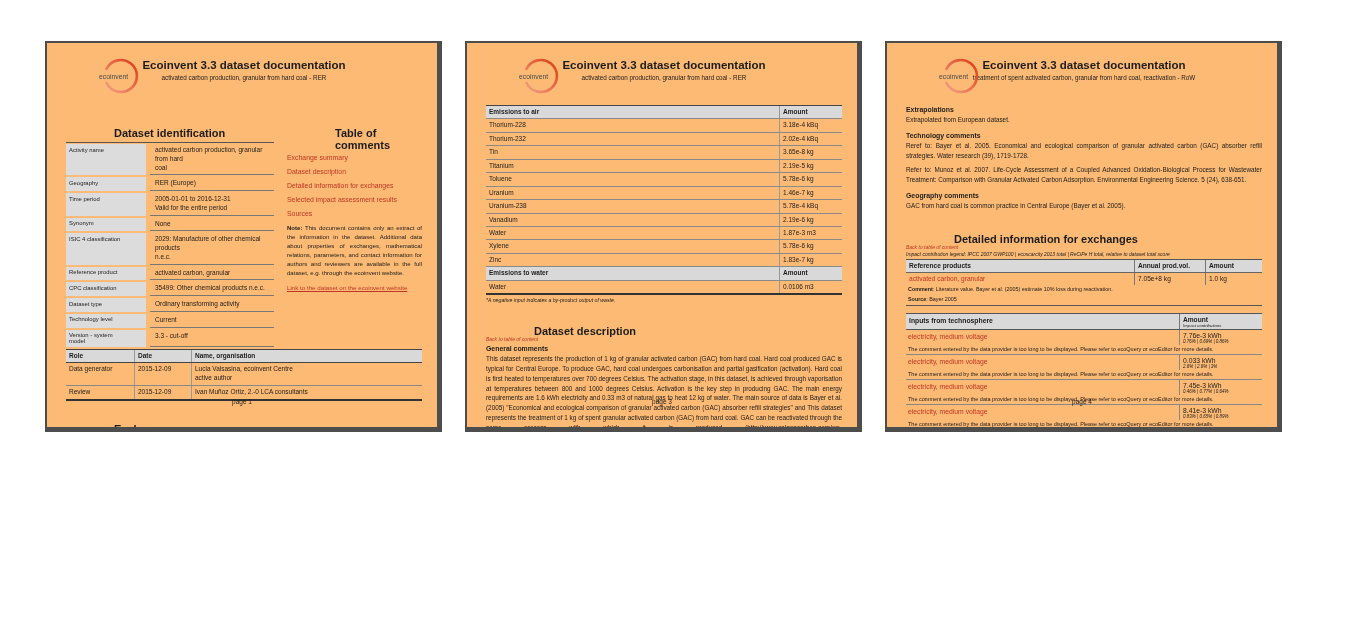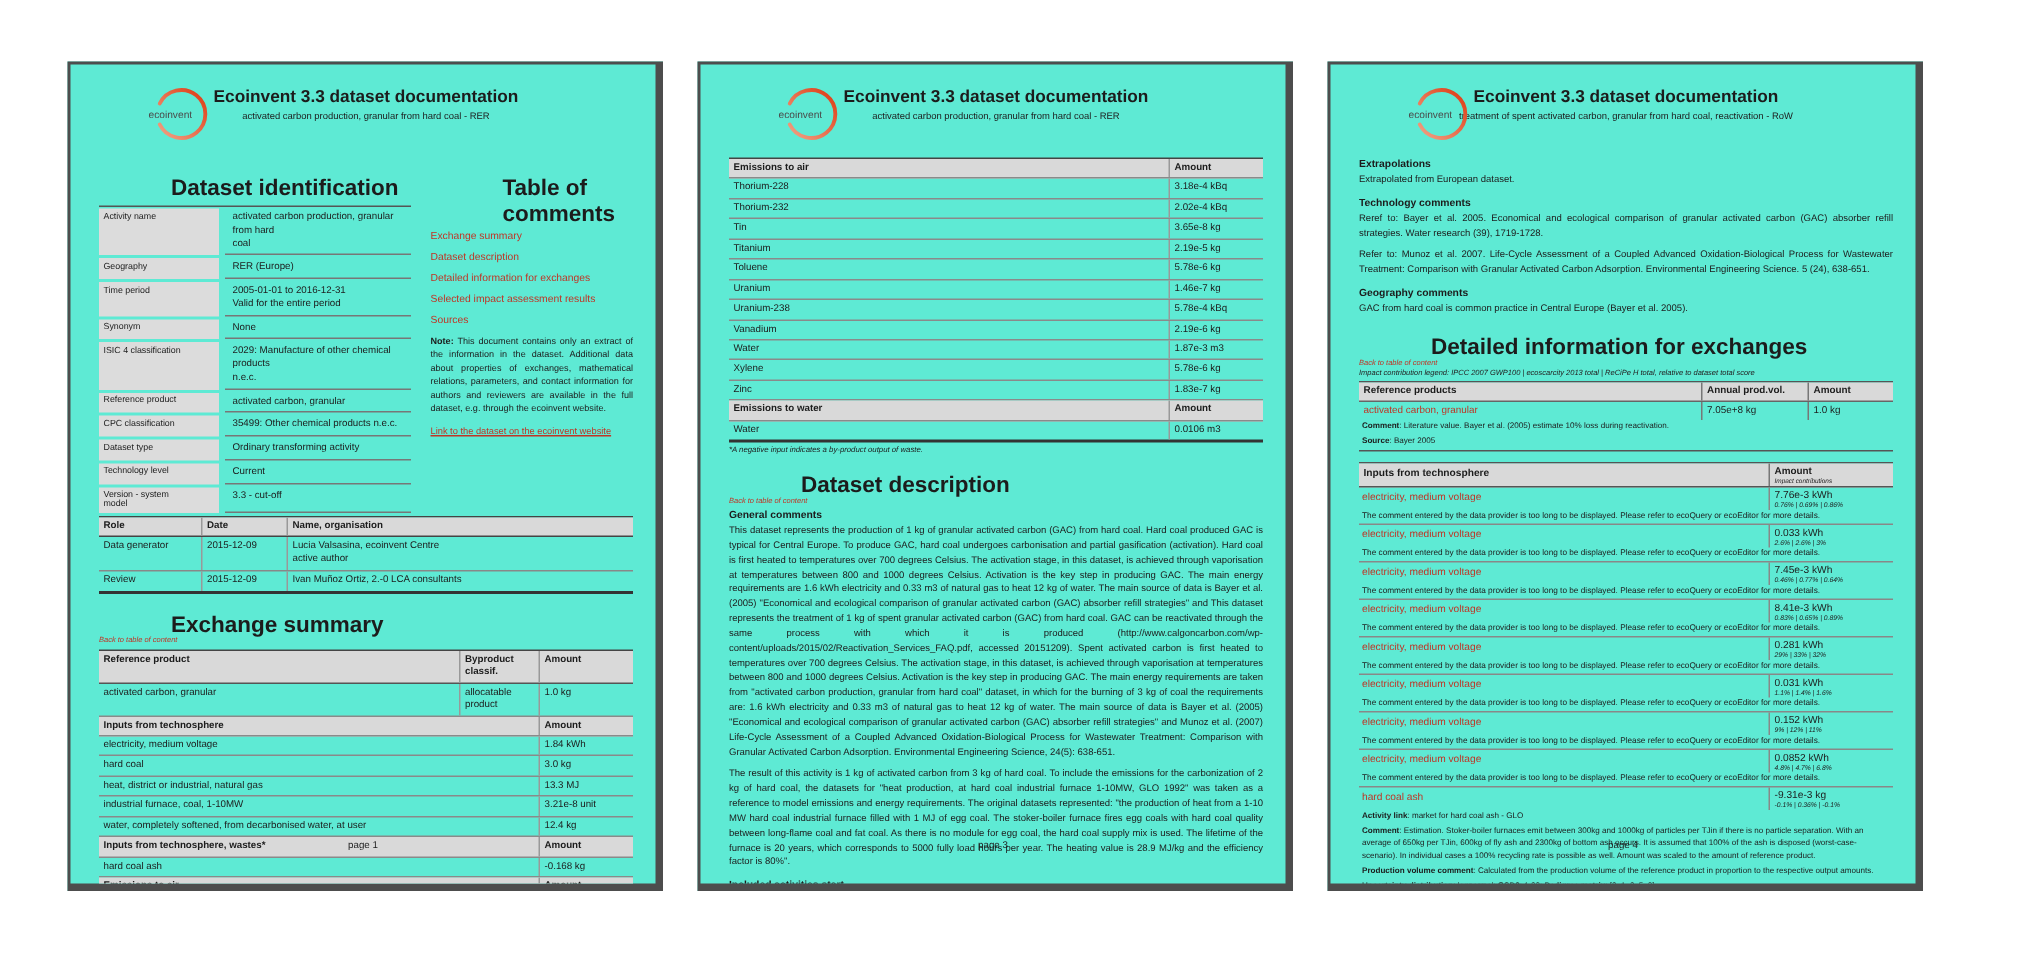--- a/index.html
+++ b/index.html
@@ -1,25 +1,25 @@
 <!DOCTYPE html>
 <html><head>
 <meta charset="utf-8">
 <style>
   html,body{margin:0;padding:0;background:#ffffff;width:1351px;height:636px;overflow:hidden;
     font-family:"Liberation Sans","DejaVu Sans",sans-serif;color:#1c1c1c;}
   .pages{display:flex;gap:23px;padding:41px 0 0 45px;}
-  .page{position:relative;box-sizing:border-box;width:397px;height:553px;background:#5eead4;
+  .page{position:relative;box-sizing:border-box;width:397px;height:391px;background:#fdba74;
     border:2px solid #4d4d4d;border-right-width:5px;border-bottom-width:5px;
     padding:10px 15px 0 19px;overflow:hidden;}
   .pheader{position:relative;text-align:center;min-height:46px;margin-bottom:6px;}
   .logo{position:absolute;left:30px;top:2px;}
   .ptitle{font-size:11.5px;font-weight:bold;padding-top:6px;}
   .psub{font-size:6.3px;margin-top:3px;}
-  .h1{font-size:15px;font-weight:bold;margin:12px 0 3px;padding-left:48px;}
+  .h1{font-size:11px;font-weight:bold;margin:22px 0 3px;padding-left:48px;}
   .h2{font-size:6.9px;font-weight:bold;margin:7px 0 2px;}
   .b{font-weight:bold;}
   .cols{display:flex;gap:13px;}
   .col-l{width:208px;}
   .col-r{flex:1;}
   
   .id-table{border-top:1px solid #555;padding-top:1px;}
   .id-row{display:flex;margin-bottom:2px;}
   .id-label{width:74px;background:#dcdcdc;padding:2.5px 3px;font-size:5.9px;white-space:pre-line;}
   .id-val{flex:1;margin-left:4px;border-bottom:1px solid #777;padding:2px 0 2px 5px;font-size:6.5px;white-space:pre-line;line-height:1.35;}

